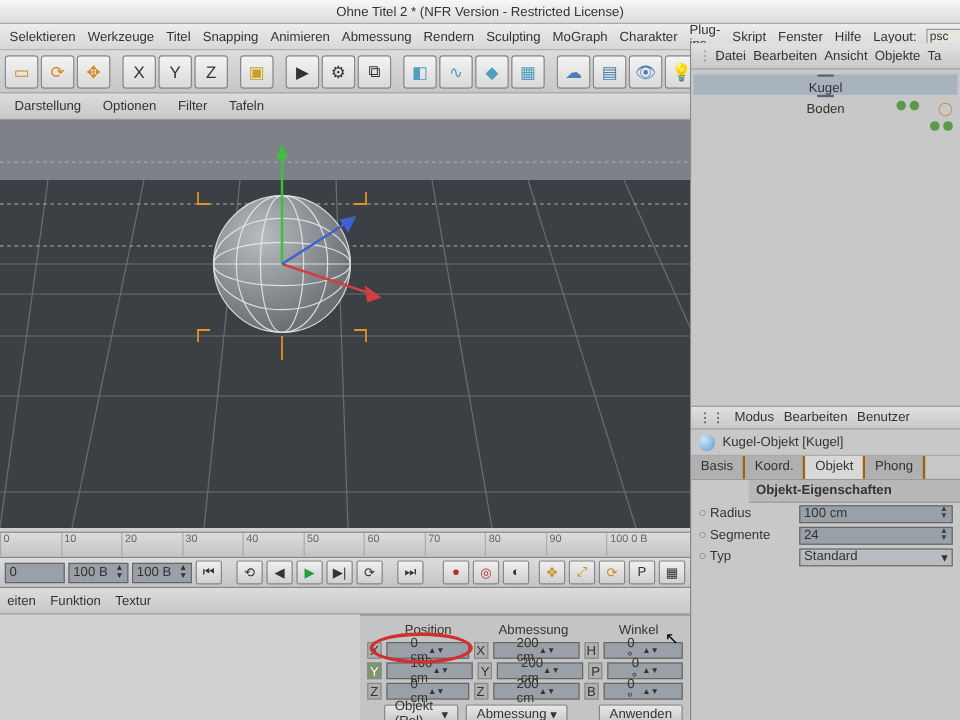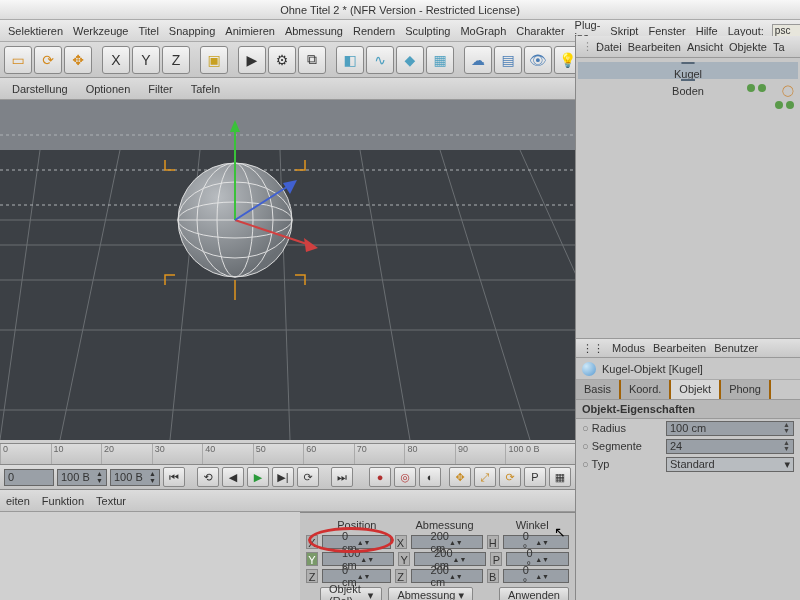--- a/index.html
+++ b/index.html
@@ -30,21 +30,21 @@
   .obj-icon.floor { border-radius:0; background:linear-gradient(#b8b8b8,#8a8a8a);}
   .dots { margin-left:auto; display:flex; gap:3px;}
   .dot { width:8px; height:8px; border-radius:4px;}
   .dot.g{background:#5a9a4a;}
   .attr-tabs { height:20px; background:linear-gradient(#e0e0e0,#c8c8c8); border-top:1px solid #999; border-bottom:1px solid #999; display:flex; align-items:center; padding:0 6px; gap:8px;}
   .attr-head { height:22px; background:#c8c8c8; display:flex; align-items:center; padding:0 6px; gap:6px; border-bottom:1px solid #aaa;}
   .attr-head .ball{width:14px;height:14px;border-radius:7px;background:radial-gradient(circle at 30% 30%,#cde8f8,#5a9ad0);}
   .attr-tabs2 { height:20px; display:flex; border-bottom:1px solid #999;}
   .attr-tabs2 span { padding:3px 8px; background:#b0b0b0; border-right:2px solid #a16207;}
   .attr-tabs2 span.active { background:#d8d8d8;}
-  .attr-section-title { background:#b8b8b8; padding:3px 6px; font-weight:bold; border-bottom:1px solid #999;}
+  .attr-section-title { background:#b8b8b8; padding:3px 6px; font-weight:bold; border-bottom:1px solid #999;margin-left:48px;}
   .attr-row { display:flex; align-items:center; height:18px; padding:0 6px; gap:4px;}
   .attr-row label { flex:0 0 80px;}
   .attr-row label::before{content:"○ "; color:#777;}
   .num-field { flex:1; height:15px; background:#9aa0a7; border:1px solid #666; color:#222; padding:0 3px; display:flex; align-items:center; justify-content:space-between; font-size:10px;}
   .num-field .spn { font-size:7px; line-height:6px; color:#444;}
   .ruler { position:absolute; left:0; right:225px; bottom:135px; height:22px; background:linear-gradient(#dcdcdc,#c4c4c4); border-top:1px solid #888; border-bottom:1px solid #888; display:flex; align-items:center;}
   .ruler .tick { flex:1; font-size:9px; color:#666; text-align:left; border-left:1px solid #aaa; padding-left:2px; height:100%; display:flex; align-items:flex-start;}
   .frame-bar { position:absolute; left:0; right:225px; bottom:110px; height:25px; background:linear-gradient(#dcdcdc,#c4c4c4); border-bottom:1px solid #888; display:flex; align-items:center; padding:0 4px; gap:3px;}
   .fb-field{width:50px;height:17px;background:#9aa0a7;border:1px solid #666;font-size:10px;padding:0 3px;display:flex;align-items:center;justify-content:space-between;}
   .fb-btn{width:22px;height:20px;background:linear-gradient(#f0f0f0,#d0d0d0);border:1px solid #888;border-radius:2px;display:flex;align-items:center;justify-content:center;font-size:11px;}

